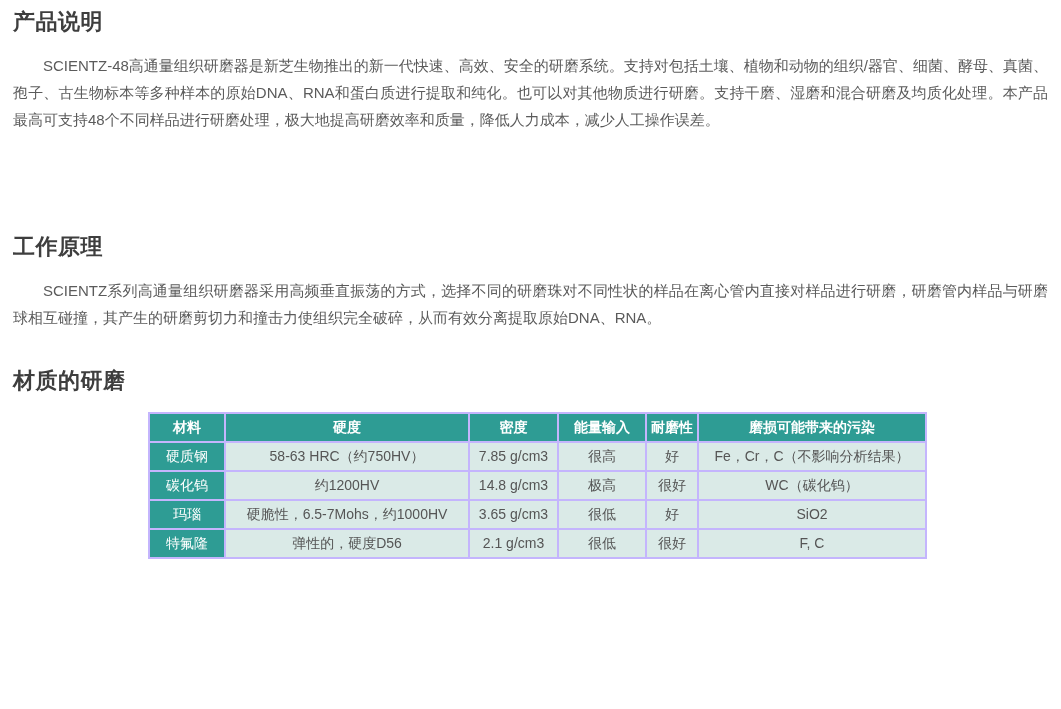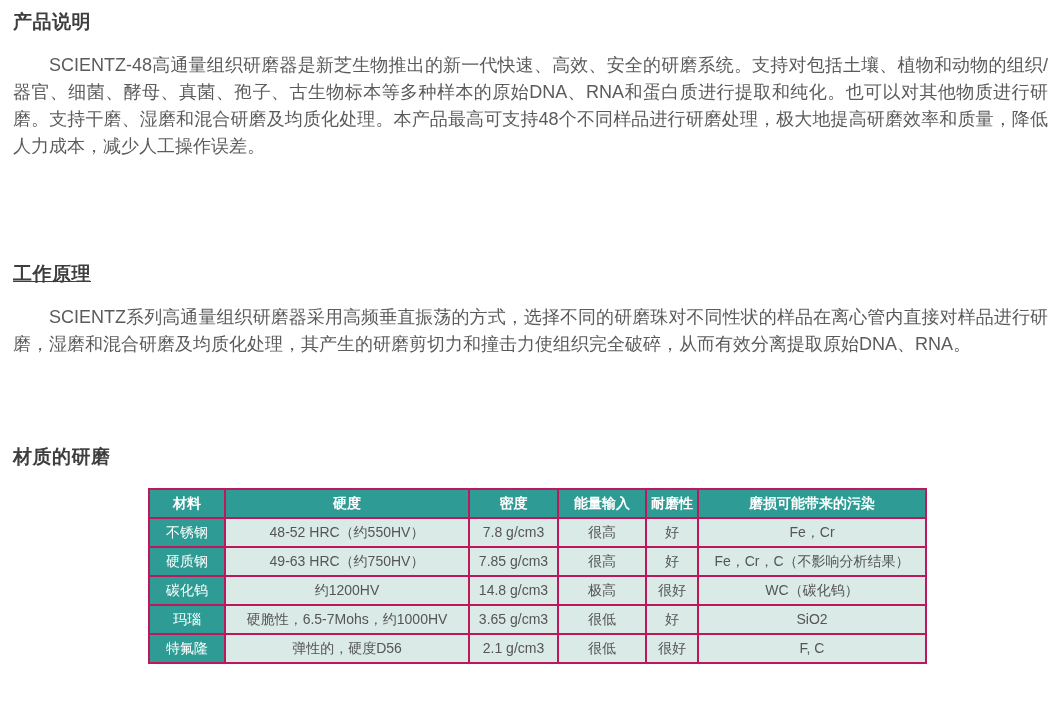--- a/index.html
+++ b/index.html
@@ -10,47 +10,47 @@
   body {
     width: 1061px;
     height: 709px;
     overflow: hidden;
     font-family: "Liberation Sans", "DejaVu Sans", sans-serif;
   }
   .page {
     padding: 11px 13px 0 13px;
   }
   .sec-heading {
-    font-size: 19px;
+    font-size: 22px;
     line-height: 22px;
     font-weight: bold;
     color: #3e3e3e;
     margin: 0;
     letter-spacing: 0.5px;
   }
   .sec-para {
-    font-size: 18px;
+    font-size: 15px;
     color: #5b5b5b;
     line-height: 27px;
     margin: 19px 0 0 0;
     text-indent: 2em;
     text-align: justify;
   }
-  .heading-principle { margin-top: 103px; text-decoration: underline; }
-  .heading-materials { margin-top: 88px; }
+  .heading-principle { margin-top: 103px; }
+  .heading-materials { margin-top: 39px; }
 
   .mat-table {
     border-collapse: collapse;
     table-layout: fixed;
     width: 777px;
     margin: 20px 0 0 135px;
     font-size: 14px;
   }
   .mat-table th, .mat-table td {
-    border: 2px solid #be185d;
+    border: 2px solid #c4b5fd;
     text-align: center;
     vertical-align: middle;
     padding: 1px 4px;
     line-height: 25px;
     overflow: hidden;
   }
   .mat-table thead th {
     background: #2e9c94;
     color: #ffffff;
     font-weight: bold;
@@ -71,21 +71,21 @@
 
 <div class="page">
 
   <section>
     <h2 class="sec-heading">产品说明</h2>
     <p class="sec-para">SCIENTZ-48高通量组织研磨器是新芝生物推出的新一代快速、高效、安全的研磨系统。支持对包括土壤、植物和动物的组织/器官、细菌、酵母、真菌、孢子、古生物标本等多种样本的原始DNA、RNA和蛋白质进行提取和纯化。也可以对其他物质进行研磨。支持干磨、湿磨和混合研磨及均质化处理。本产品最高可支持48个不同样品进行研磨处理，极大地提高研磨效率和质量，降低人力成本，减少人工操作误差。</p>
   </section>
 
   <section>
     <h2 class="sec-heading heading-principle">工作原理</h2>
-    <p class="sec-para">SCIENTZ系列高通量组织研磨器采用高频垂直振荡的方式，选择不同的研磨珠对不同性状的样品在离心管内直接对样品进行研磨，湿磨和混合研磨及均质化处理，其产生的研磨剪切力和撞击力使组织完全破碎，从而有效分离提取原始DNA、RNA。</p>
+    <p class="sec-para">SCIENTZ系列高通量组织研磨器采用高频垂直振荡的方式，选择不同的研磨珠对不同性状的样品在离心管内直接对样品进行研磨，研磨管内样品与研磨球相互碰撞，其产生的研磨剪切力和撞击力使组织完全破碎，从而有效分离提取原始DNA、RNA。</p>
   </section>
 
   <section>
     <h2 class="sec-heading heading-materials">材质的研磨</h2>
 
     <table class="mat-table">
       <colgroup>
         <col style="width:76px">
         <col style="width:244px">
         <col style="width:89px">
@@ -98,30 +98,22 @@
           <th>材料</th>
           <th>硬度</th>
           <th>密度</th>
           <th>能量输入</th>
           <th>耐磨性</th>
           <th>磨损可能带来的污染</th>
         </tr>
       </thead>
       <tbody>
         <tr>
-          <th>不锈钢</th>
-          <td>48-52 HRC（约550HV）</td>
-          <td>7.8 g/cm3</td>
-          <td>很高</td>
-          <td>好</td>
-          <td>Fe，Cr</td>
-        </tr>
-        <tr>
           <th>硬质钢</th>
-          <td>49-63 HRC（约750HV）</td>
+          <td>58-63 HRC（约750HV）</td>
           <td>7.85 g/cm3</td>
           <td>很高</td>
           <td>好</td>
           <td>Fe，Cr，C（不影响分析结果）</td>
         </tr>
         <tr>
           <th>碳化钨</th>
           <td>约1200HV</td>
           <td>14.8 g/cm3</td>
           <td>极高</td>

